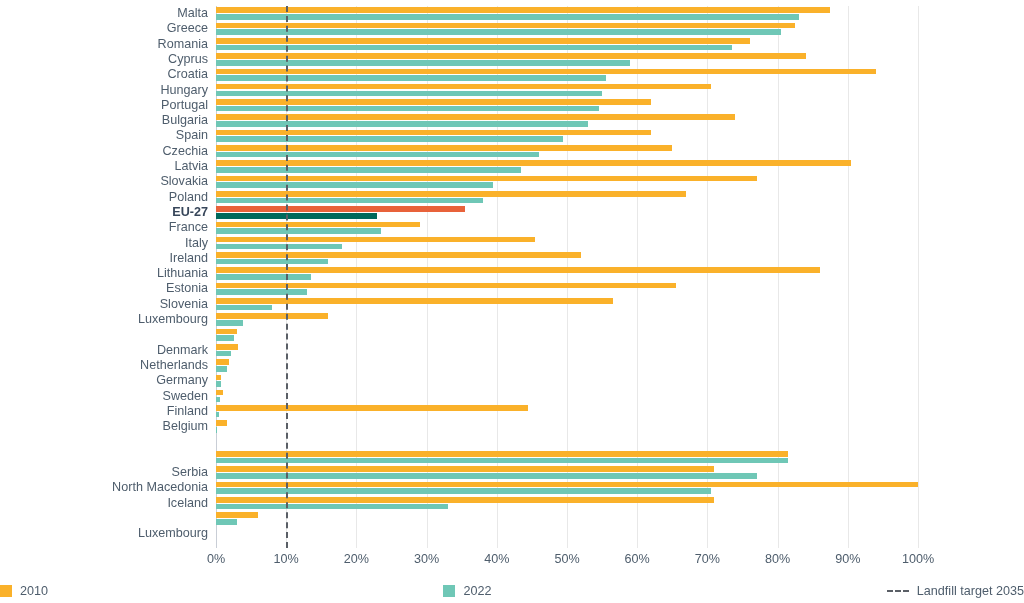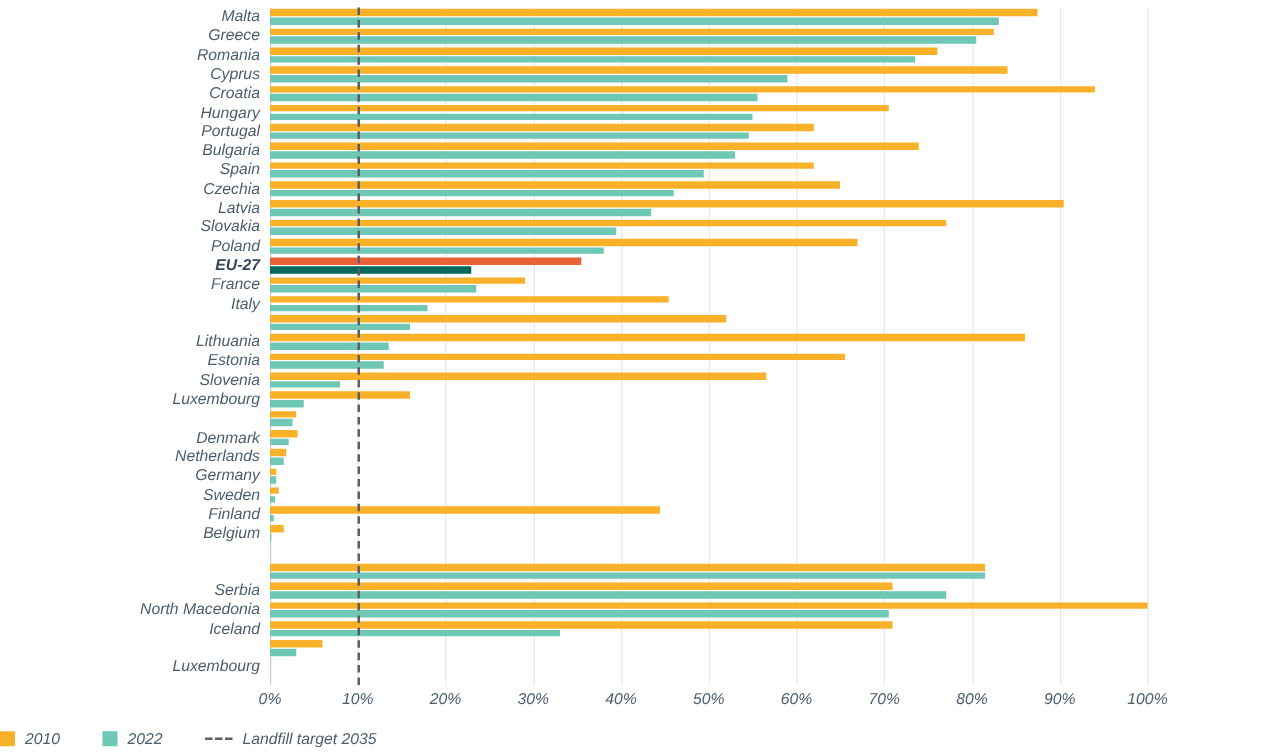--- a/index.html
+++ b/index.html
@@ -12,21 +12,20 @@
     height: 603px;
     font-family: "Liberation Sans", sans-serif;
     color: #4a5a6a;
     overflow: hidden;
   }
 
   #chart-root {
     position: relative;
     width: 994px;
     height: 603px;
-    font-style: italic;
   }
 
   
   .plot-area {
     position: absolute;
     left: 216px;
     top: 6px;
     width: 702px;    
     height: 542px;
   }
@@ -117,21 +116,21 @@
   }
 
   
   .legend {
     position: absolute;
     left: 0;
     top: 580px;
     width: 1024px;
     height: 22px;
     display: flex;
-    justify-content: flex-start;
+    justify-content: space-between;
     align-items: center;
     gap: 34px;
   }
   .legend-item {
     display: flex;
     align-items: center;
     gap: 8px;
     font-size: 12.6px;
     color: #4e5d6c;
     white-space: nowrap;
@@ -163,20 +162,21 @@
       <div class="ylabel" style="top: 91.8px;">Portugal</div>
       <div class="ylabel" style="top: 107.1px;">Bulgaria</div>
       <div class="ylabel" style="top: 122.4px;">Spain</div>
       <div class="ylabel" style="top: 137.7px; margin-left: 45px;">Czechia</div>
       <div class="ylabel" style="top: 153px;">Latvia</div>
       <div class="ylabel" style="top: 168.3px;">Slovakia</div>
       <div class="ylabel" style="top: 183.6px;">Poland</div>
       <div class="ylabel highlight" style="top: 198.9px;">EU-27</div>
       <div class="ylabel" style="top: 214.2px;">France</div>
       <div class="ylabel" style="top: 229.5px;">Italy</div>
+      <div class="ylabel" style="top: 244.8px;">Ireland</div>
       <div class="ylabel" style="top: 260.1px;">Lithuania</div>
       <div class="ylabel" style="top: 275.4px;">Estonia</div>
       <div class="ylabel" style="top: 290.7px;">Slovenia</div>
       <div class="ylabel" style="top: 306px;">Luxembourg</div>
       <div class="ylabel" style="top: 336.6px;">Denmark</div>
       <div class="ylabel" style="top: 351.9px;">Netherlands</div>
       <div class="ylabel" style="top: 367.2px;">Germany</div>
       <div class="ylabel" style="top: 382.5px;">Sweden</div>
       <div class="ylabel" style="top: 397.8px;">Finland</div>
       <div class="ylabel" style="top: 413.1px;">Belgium</div>

